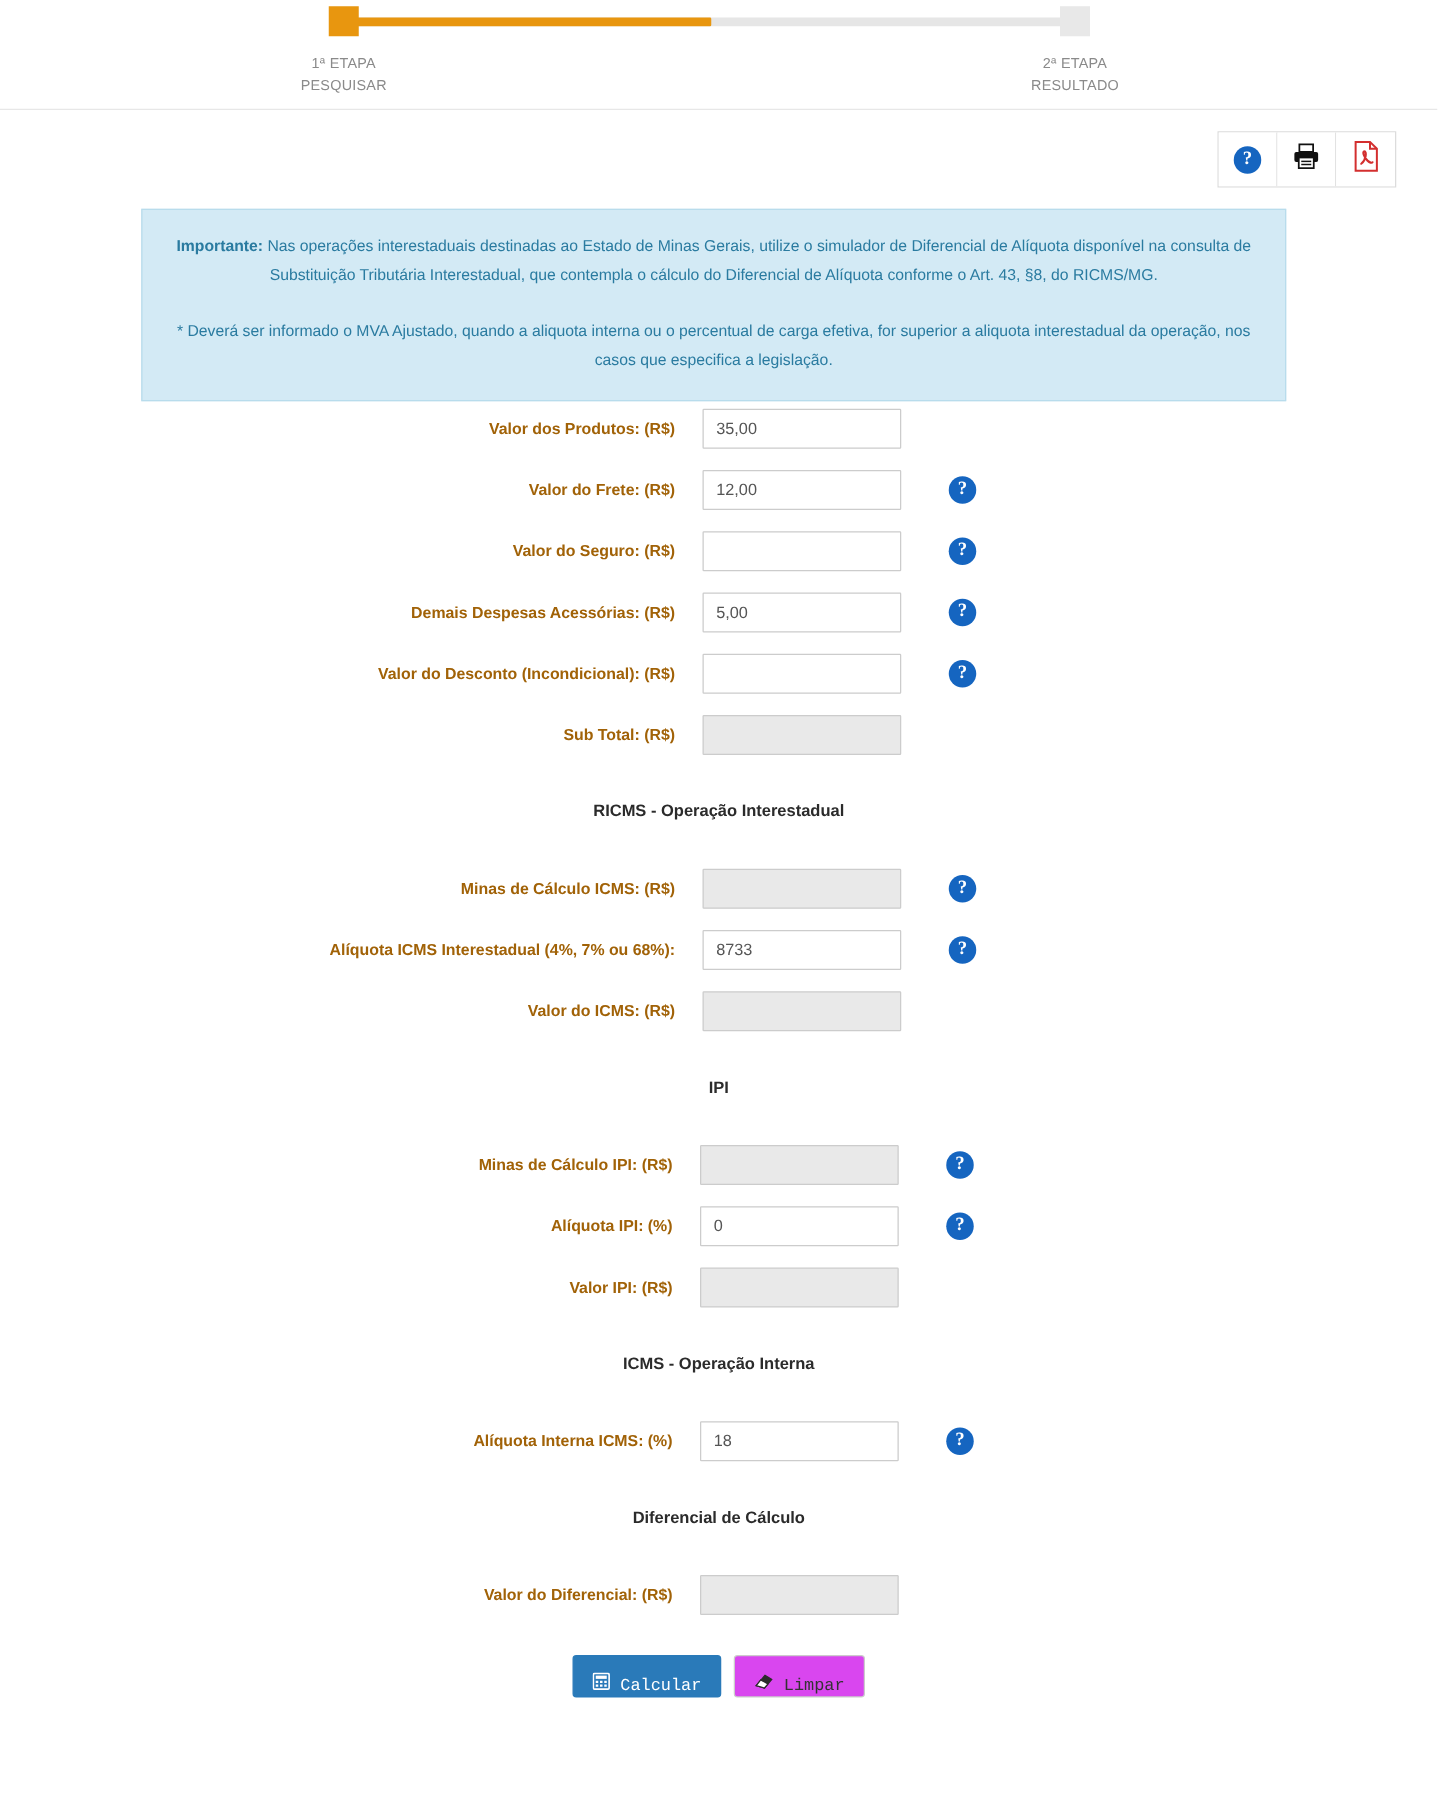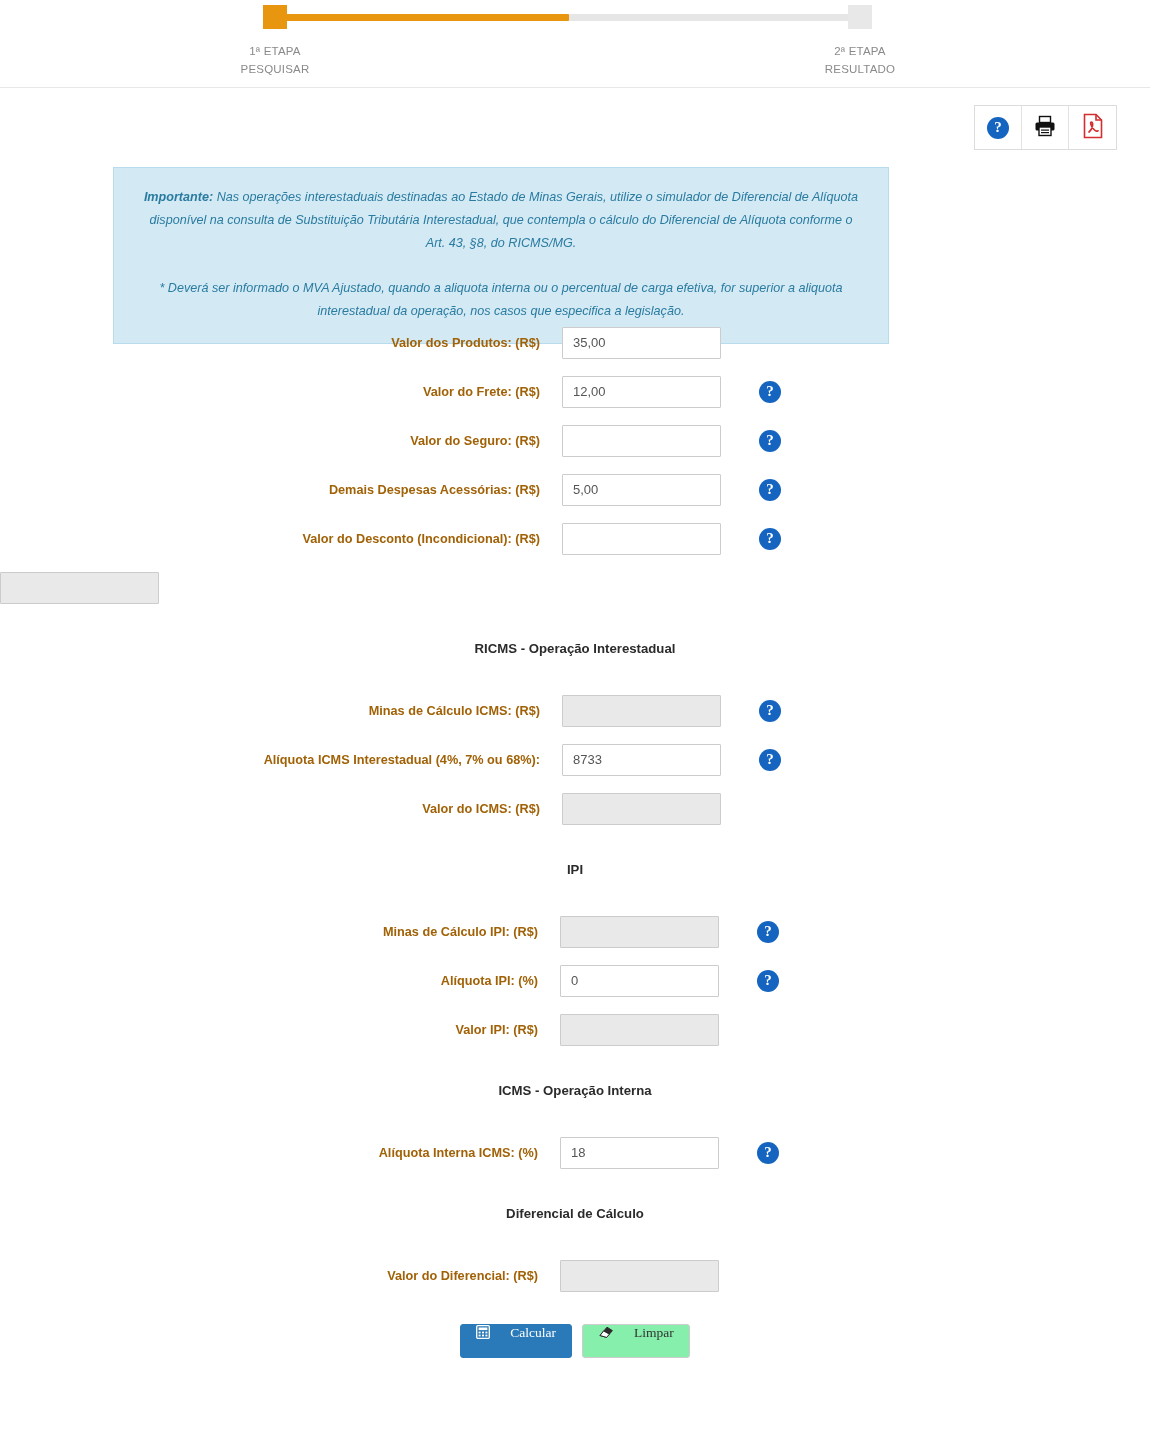--- a/index.html
+++ b/index.html
@@ -79,29 +79,28 @@
     background: #1565c0;
     display: flex; align-items: center; justify-content: center;
     color: #fff; font-size: 15px; font-weight: bold;
     font-family: "Liberation Serif", serif;
   }
 
   
   .info-box {
     position: absolute;
     left: 113px; top: 167px;
-    width: 776px;
+    width: 916px;
     background: #d3eaf5;
     border: 1px solid #b8dcec;
     padding: 18px 26px 20px 26px;
     text-align: center;
     color: #2a7ba0;
     font-size: 12.6px;
     line-height: 23px;
-    font-style: italic;
   }
   .info-box .para2 { margin-top: 22px; display: block; }
 
   
   .form-area { position: absolute; left: 0; top: 318px; width: 1150px; }
 
   .row {
     display: flex;
     align-items: center;
     height: 49px;
@@ -150,36 +149,36 @@
 
   
   .btn-bar {
     display: flex;
     justify-content: center;
     gap: 10px;
     margin-top: 24px;
   }
   .btn {
     display: inline-flex;
-    align-items: flex-start;
-    gap: 20px;
+    align-items: flex-end;
+    gap: 8px;
     height: 34px;
     padding: 0 15px;
     font-size: 13.5px;
     border-radius: 3px;
     cursor: pointer;
-    font-family: Liberation Serif, serif;
+    font-family: Liberation Mono, monospace;
   }
   .btn-primary {
     background: #2a7ab9;
     border: 1px solid #2a7ab9;
     color: #ffffff;
   }
   .btn-default {
-    background: #86efac;
+    background: #d946ef;
     border: 1px solid #cccccc;
     color: #333333;
   }
 </style>
 </head>
 <body>
 
 <div class="stepper-wrap">
   <div class="stepper-track"></div>
   <div class="stepper-fill"></div>
@@ -263,20 +262,21 @@
 
     <div class="row">
       <div class="lbl">Valor do Desconto (Incondicional): (R$)</div>
       <div class="fld-wrap"><input value="" style=""></div>
       <div class="help-slot">
           <span class="ico-help-circle">?</span>
         </div>
     </div>
 
     <div class="row">
+      <div class="lbl">Sub Total: (R$)</div>
       <div class="fld-wrap"><input class="ro" readonly="" value="" style=""></div>
       <div class="help-slot"></div>
     </div>
   </div>
 
   <div class="spacer-26"></div>
 
   <div>
     <div class="sec-head">RICMS - Operação Interestadual</div>
     <div class="spacer-26"></div>

